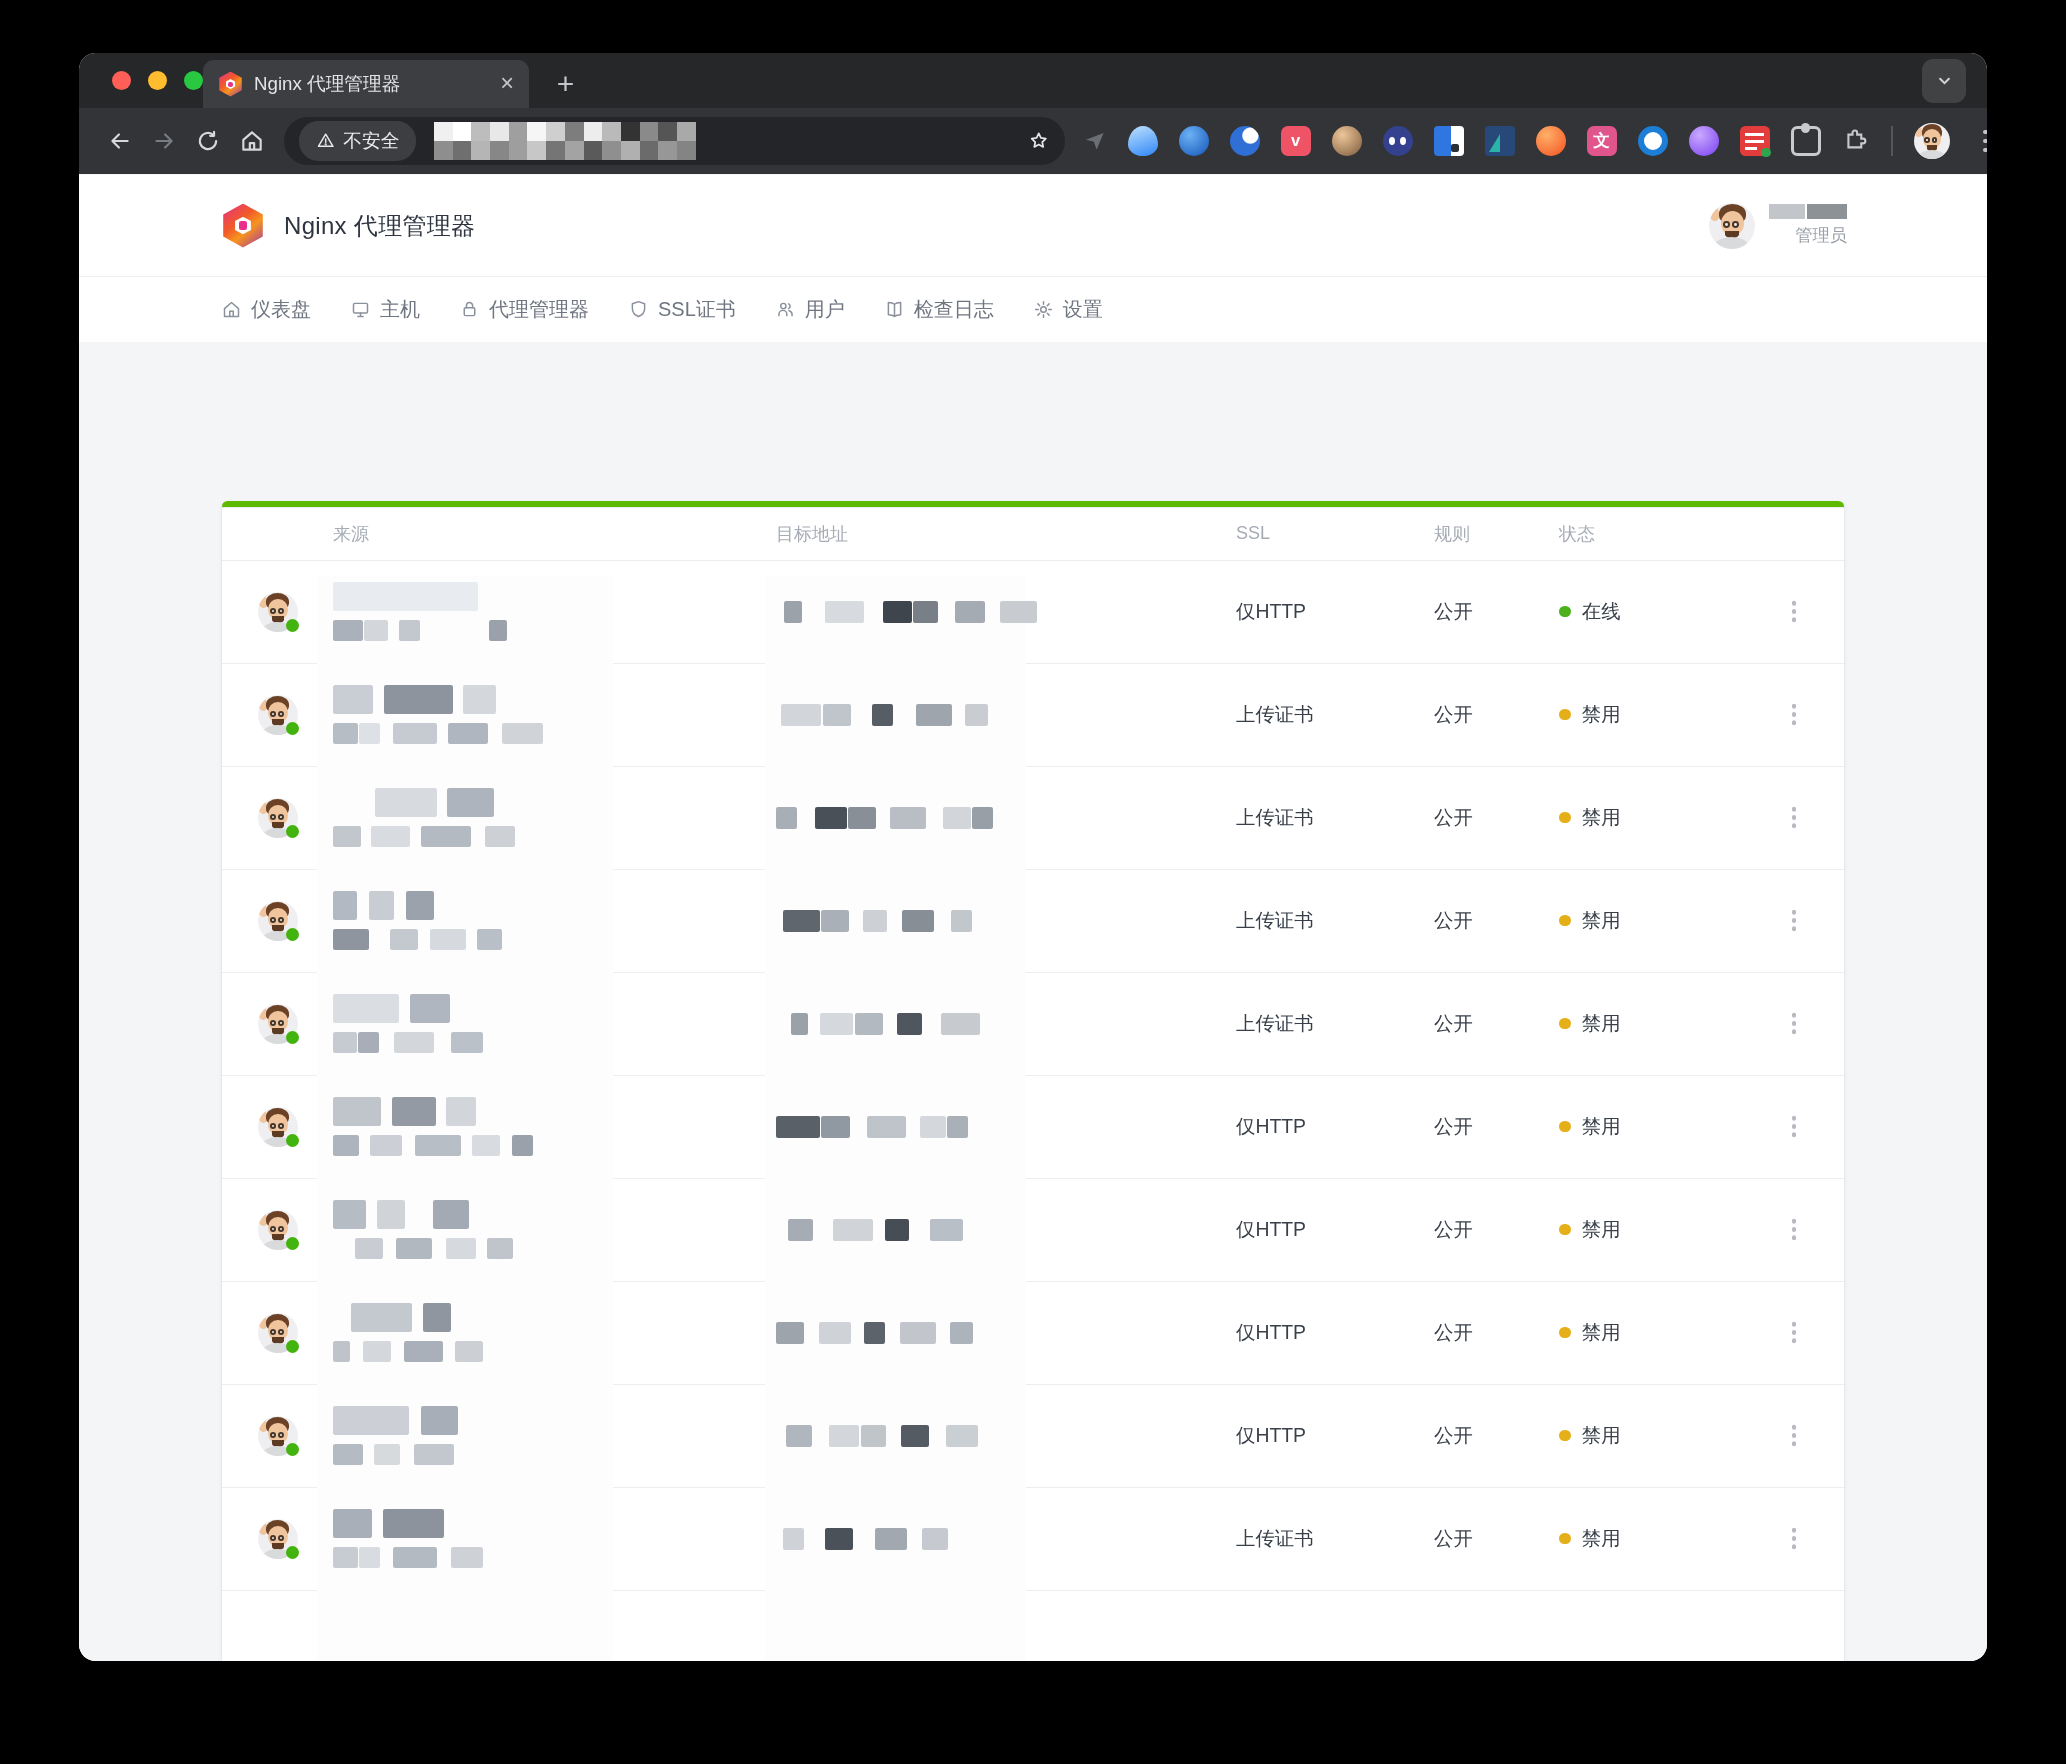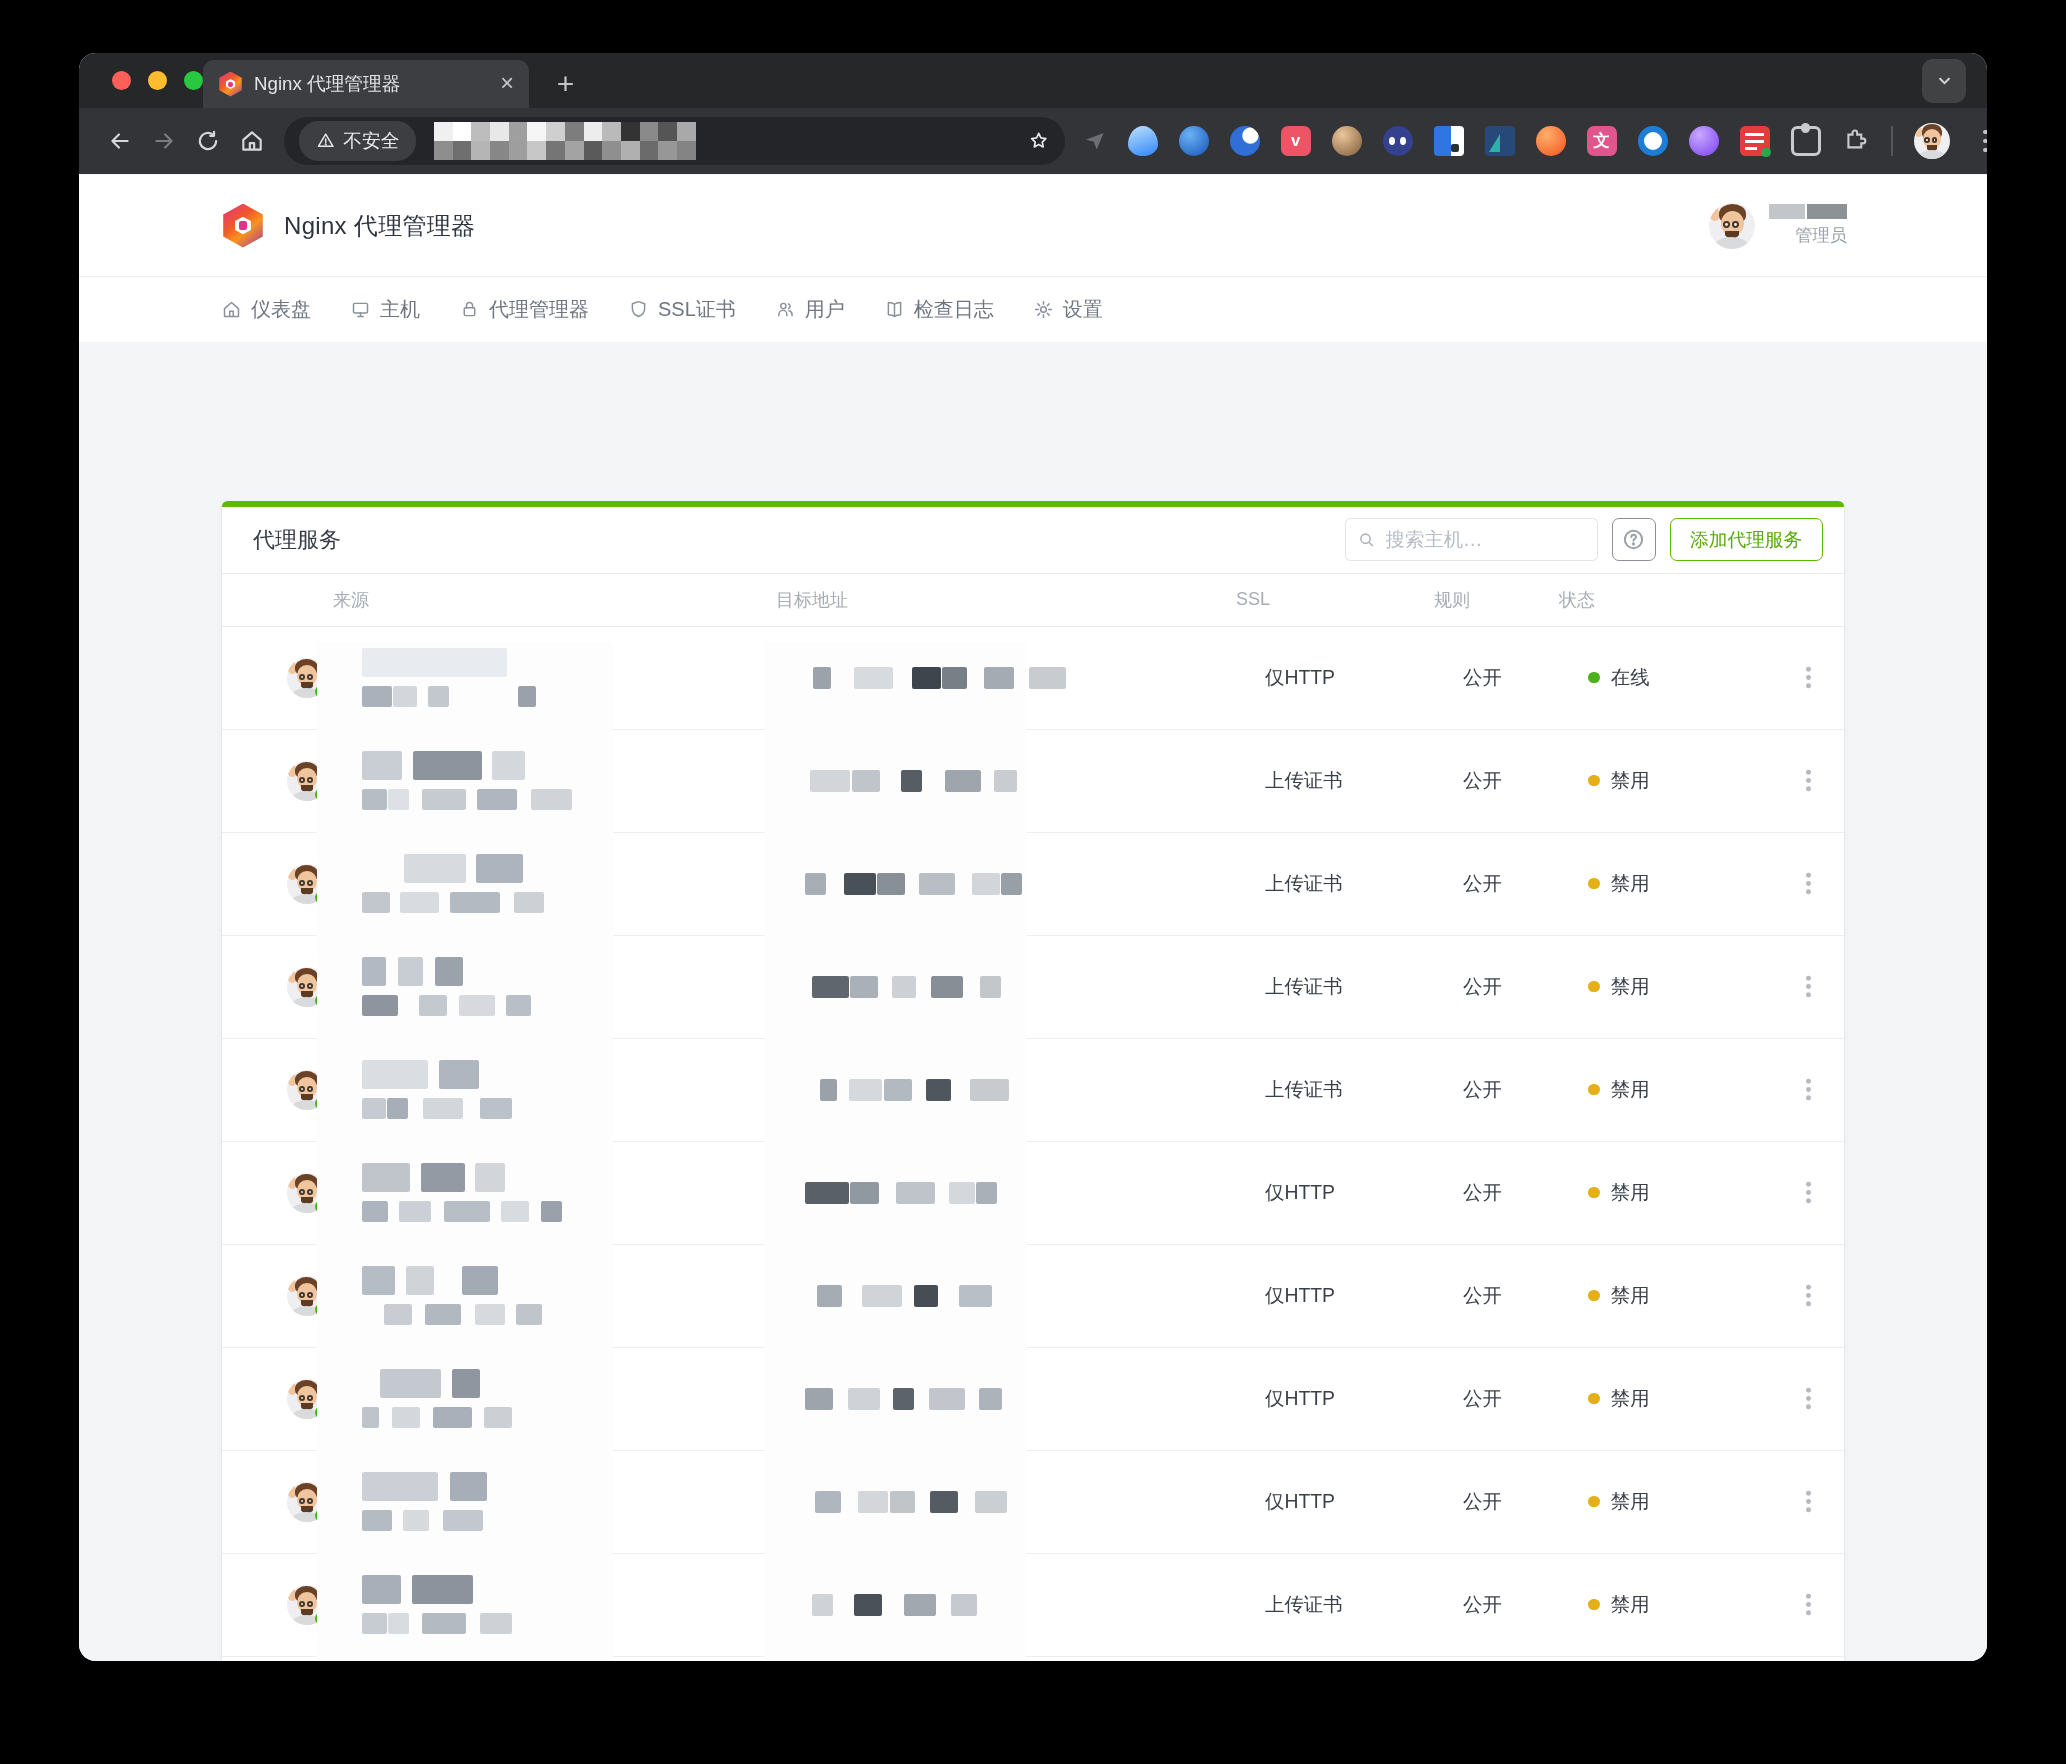--- a/index.html
+++ b/index.html
@@ -90,21 +90,21 @@
   .search-box input::placeholder{color:#b7bdc5;}
   .btn-help{width:44px;height:43px;border:1.4px solid #8b9097;border-radius:7px;background:#fff;
     display:flex;align-items:center;justify-content:center;}
   .btn-add{height:43px;border:1.4px solid #5eba00;border-radius:7px;background:#fff;color:#56ab07;
     font-size:18.7px;padding:0 19.4px;display:flex;align-items:center;font-family:inherit;}
 
   .grid{display:grid;grid-template-columns:111px 443px 460px 198px 125px 185px 1fr;align-items:center;}
   .thead{height:54px;border-top:1.4px solid #eaecef;border-bottom:1.4px solid #eaecef;}
   .th{color:#a6acb5;font-size:18px;}
   .tbody{position:relative;}
-  .row{height:103px;border-bottom:1.4px solid #eceef0;position:relative;padding-left:29px;}
+  .row{height:103px;border-bottom:1.4px solid #eceef0;position:relative;}
   .row:last-child{border-bottom:none;}
   .cell-avatar{display:flex;justify-content:center;}
   .cell-src{position:relative;z-index:2;display:flex;flex-direction:column;gap:9.7px;}
   .cell-tgt{position:relative;z-index:2;}
   .blkline{display:flex;align-items:center;}
   .blk{display:block;border-radius:2.1px;flex:0 0 auto;}
   .l1 .blk{height:29px;}
   .l2 .blk{height:21px;}
   .lt .blk{height:22px;}
   .cell-text{font-size:19.4px;color:#39404a;}
@@ -338,40 +338,20 @@
               <circle cx="12" cy="12" r="3.2"></circle>
               <path d="M12 3v3M12 18v3M3 12h3M18 12h3M5.6 5.6l2.1 2.1M16.3 16.3l2.1 2.1M18.4 5.6l-2.1 2.1M7.7 16.3l-2.1 2.1"></path>
             </svg>
           </span>
           <span>设置</span>
         </div>
       </div>
 
     <div class="card">
       <div class="card-accent"></div>
-      <div class="card-head">
-        <div class="card-title">代理服务</div>
-        <div class="head-right">
-          <div class="search-box">
-            <svg width="21" height="21" viewBox="0 0 24 24" fill="none" stroke="#aeb4bc" stroke-width="2" stroke-linecap="round">
-                <circle cx="11" cy="11" r="6"></circle>
-                <path d="M15.6 15.6L20 20"></path>
-              </svg>
-            <input placeholder="搜索主机…" style="">
-          </div>
-          <button class="btn-help">
-            <svg width="25" height="25" viewBox="0 0 24 24" fill="none" stroke="#9aa0a6" stroke-width="1.9" stroke-linecap="round">
-                <circle cx="12" cy="12" r="8.3"></circle>
-                <path d="M9.9 9.6a2.2 2.2 0 1 1 3.1 2c-.8.4-1 .9-1 1.6"></path>
-                <circle cx="12" cy="16.2" r="0.6" fill="#9aa0a6"></circle>
-              </svg>
-          </button>
-          <button class="btn-add">添加代理服务</button>
-        </div>
-      </div>
 
       <div class="grid thead" id="thead">
           <div class="th"></div>
           <div class="th">来源</div>
           <div class="th">目标地址</div>
           <div class="th">SSL</div>
           <div class="th">规则</div>
           <div class="th">状态</div>
           <div class="th"></div>
         </div>

